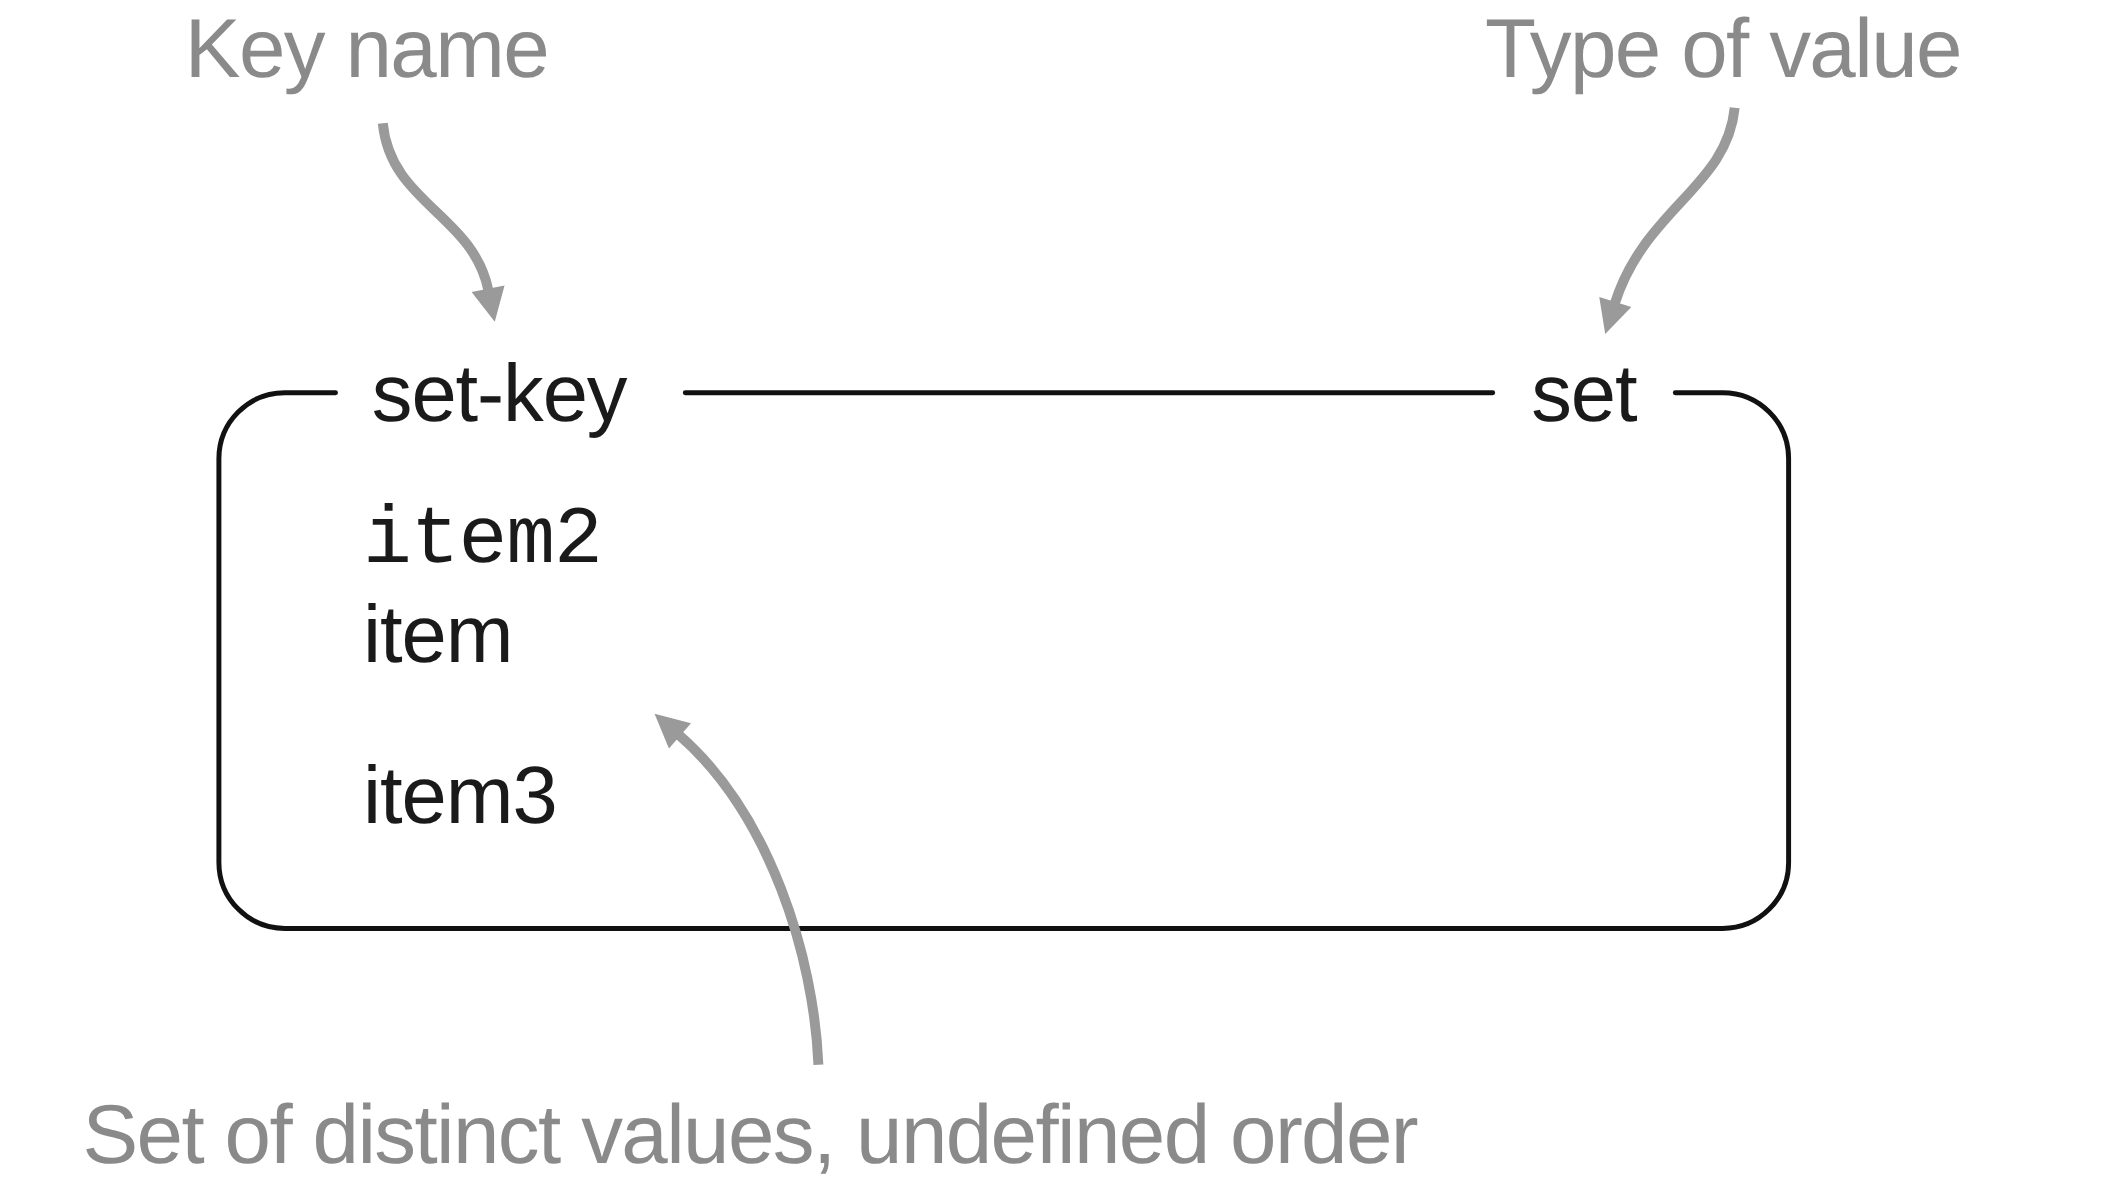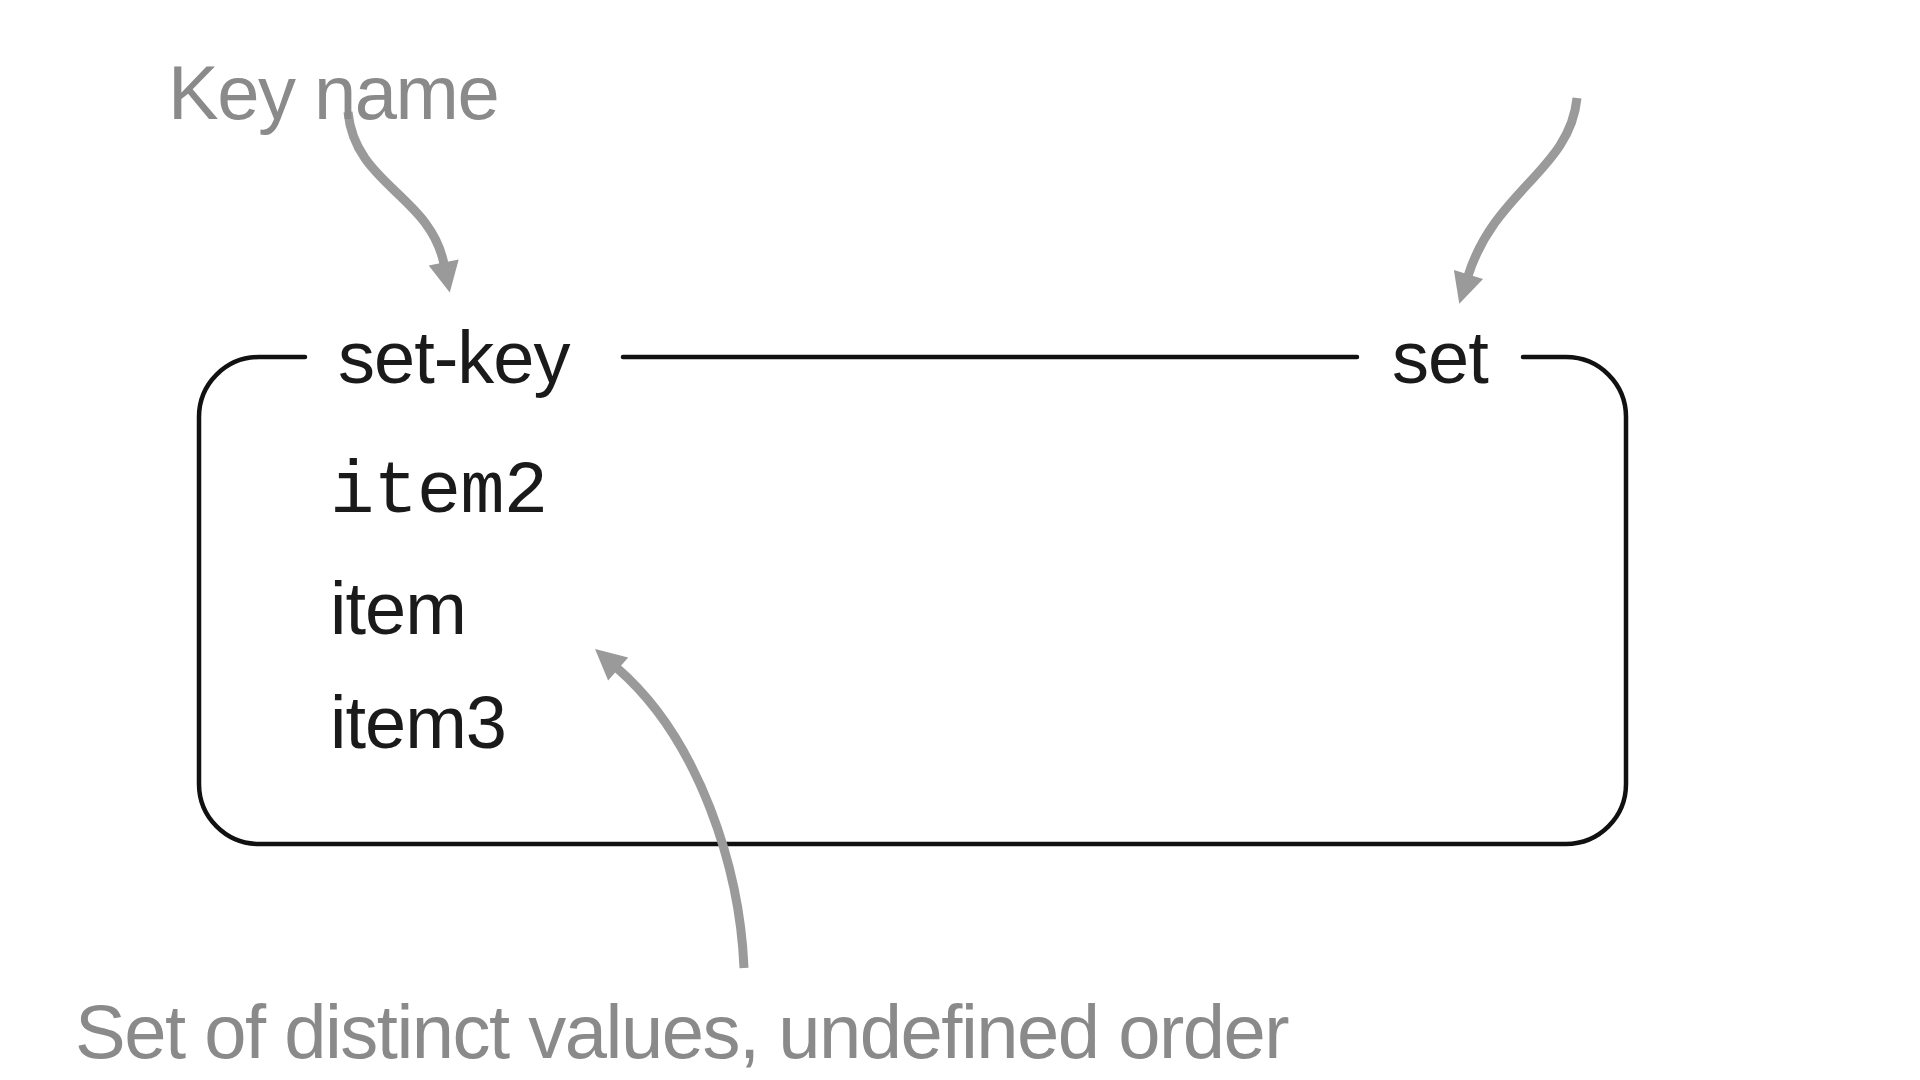--- a/index.html
+++ b/index.html
@@ -73,28 +73,29 @@
              A 60,60 0 0 0 1566,357
              L 1523,357"></path>
 
     <path class="arrow-shaft" d="M 348,112 C 355,185 430,195 444,264" marker-end="url(#arrow-head)"></path>
 
     <path class="arrow-shaft" d="M 1577,98 C 1570,170 1495,190 1468,276" marker-end="url(#arrow-head)"></path>
 
     <path class="arrow-shaft" d="M 744,968 C 740,870 700,740 617,668" marker-end="url(#arrow-head)"></path>
   </svg>
 
-  <div class="txt gray-label" style="left:168px; top:3px;margin-top:48px;">Key name</div>
+  <div class="txt gray-label" style="left:168px; top:3px;">Key name</div>
 
+  <div class="txt gray-label" style="left:1350px; top:3px;">Type of value</div>
 
   <div class="txt black-text" style="left:338px; top:317px;">set-key</div>
 
   <div class="txt gray-label" style="left:75px; top:990px;">Set of distinct values, undefined order</div>
 
   <div class="txt black-text" style="left:1392px; top:317px;">set</div>
 
   <div class="txt black-text" style="left:330px; top:452px;font-family:Liberation Mono, monospace;">item2</div>
 
-  <div class="txt black-text" style="left:330px; top:568px;">item</div>
+  <div class="txt black-text" style="left:330px; top:536px;">item</div>
 
   <div class="txt black-text" style="left:330px; top:682px;">item3</div>
 
 </div>
 
 </body></html>

